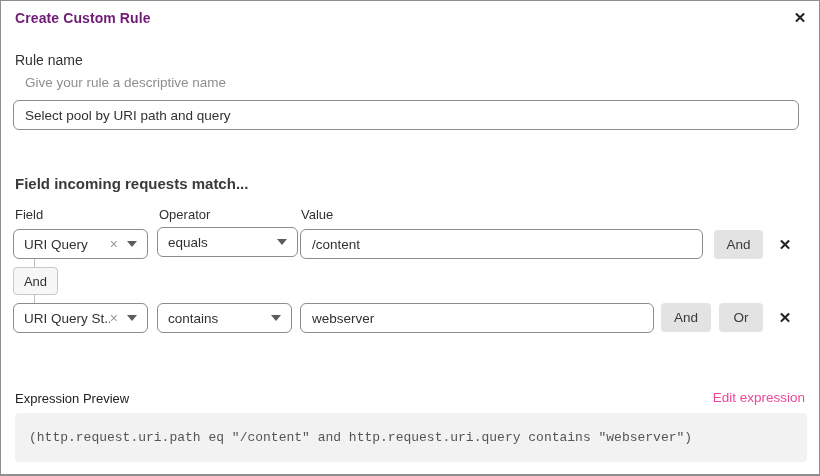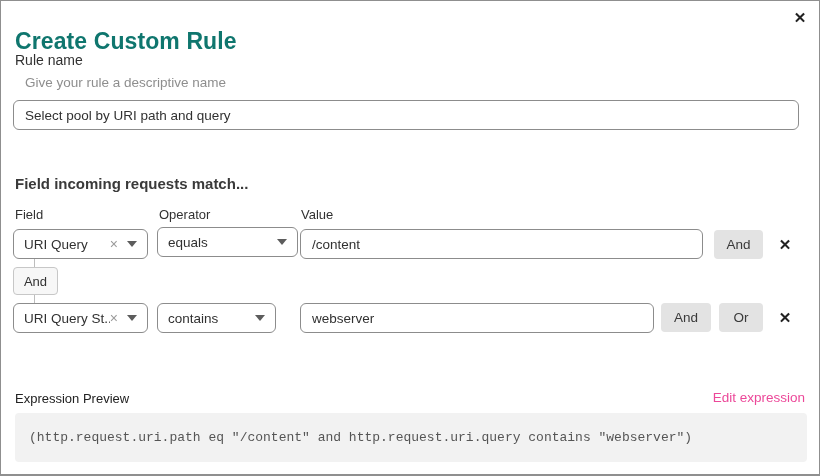--- a/index.html
+++ b/index.html
@@ -15,24 +15,24 @@
     width: 820px;
     height: 476px;
     background: #ffffff;
     border: 1px solid #8f8f8f;
     border-bottom-width: 2px;
   }
   .abs { position: absolute; }
 
   
   .title {
-    left: 14px; top: 27px;
-    font-size: 23px;
-    font-weight: bold;
-    color: #0f766e;
+    left: 14px; top: 9px;
+    font-size: 14px;
+    font-weight: bold;
+    color: #701a75;
     letter-spacing: 0.1px;
   }
   .close-btn {
     right: 8px; top: 6px;
     width: 22px; height: 22px;
     display: flex; align-items: center; justify-content: center;
     font-size: 15px;
     font-weight: bold;
     color: #222;
     cursor: pointer;
@@ -111,21 +111,21 @@
     border-left: 5px solid transparent;
     border-right: 5px solid transparent;
     border-top: 6px solid #5c5c5c;
     flex: 0 0 auto;
   }
 
   .row1-field    { left: 12px;  top: 228px; width: 135px; }
   .row1-operator { left: 156px; top: 226px; width: 141px; }
   .row1-value    { left: 299px; top: 228px; width: 403px; height: 30px; }
   .row2-field    { left: 12px;  top: 302px; width: 135px; }
-  .row2-operator { left: 156px; top: 302px; width: 119px; }
+  .row2-operator { left: 156px; top: 302px; width: 135px; }
   .row2-value    { left: 299px; top: 302px; width: 354px; height: 30px; }
 
   .logic-btn {
     height: 29px;
     background: #e3e3e3;
     border: none;
     border-radius: 4px;
     font-family: "Liberation Sans", "DejaVu Sans", sans-serif;
     font-size: 13.5px;
     color: #3a3a3a;

